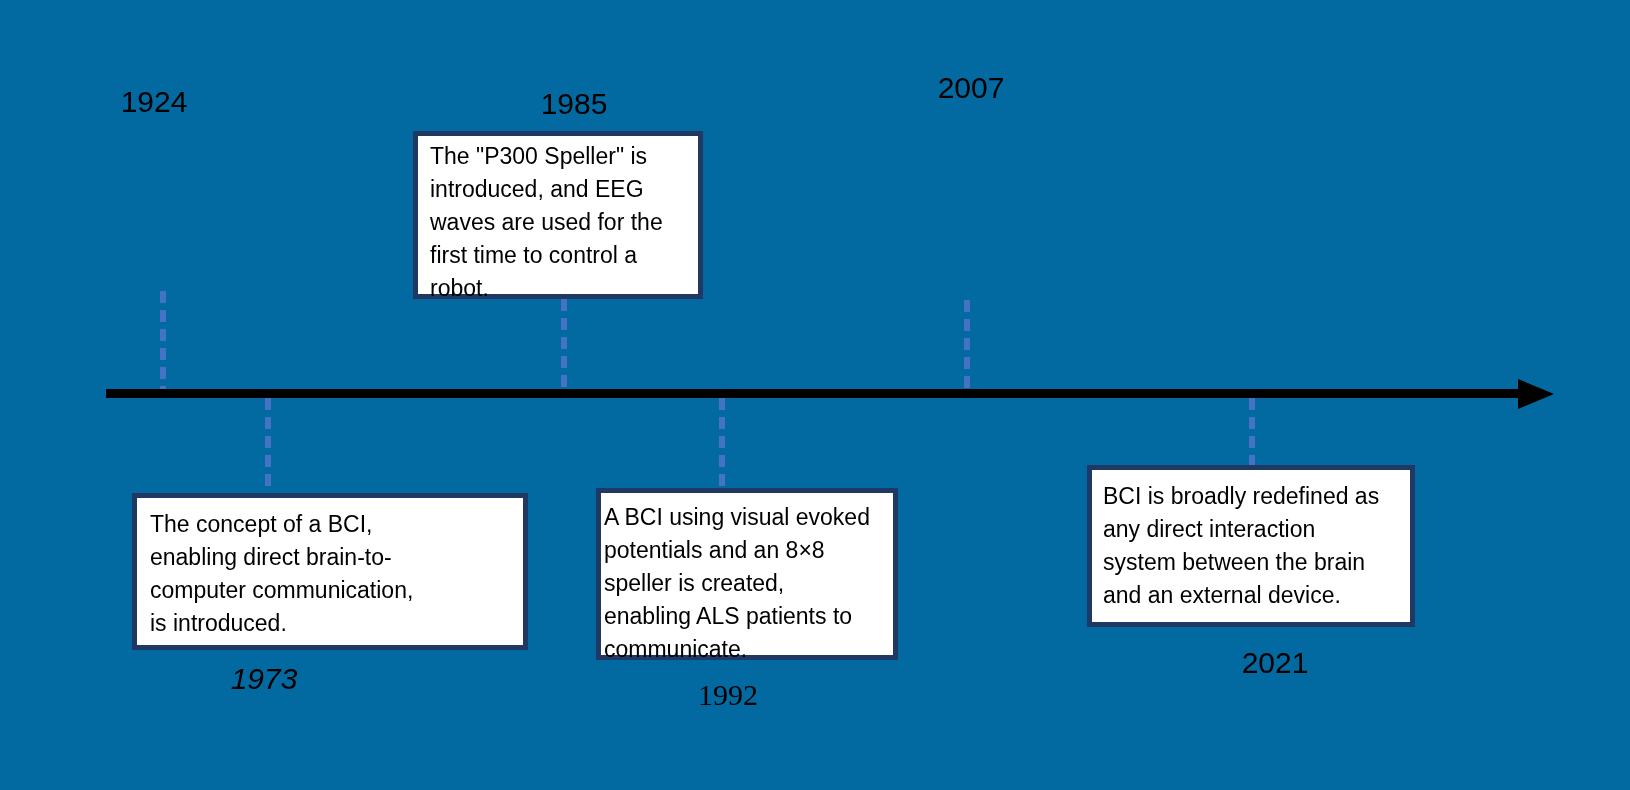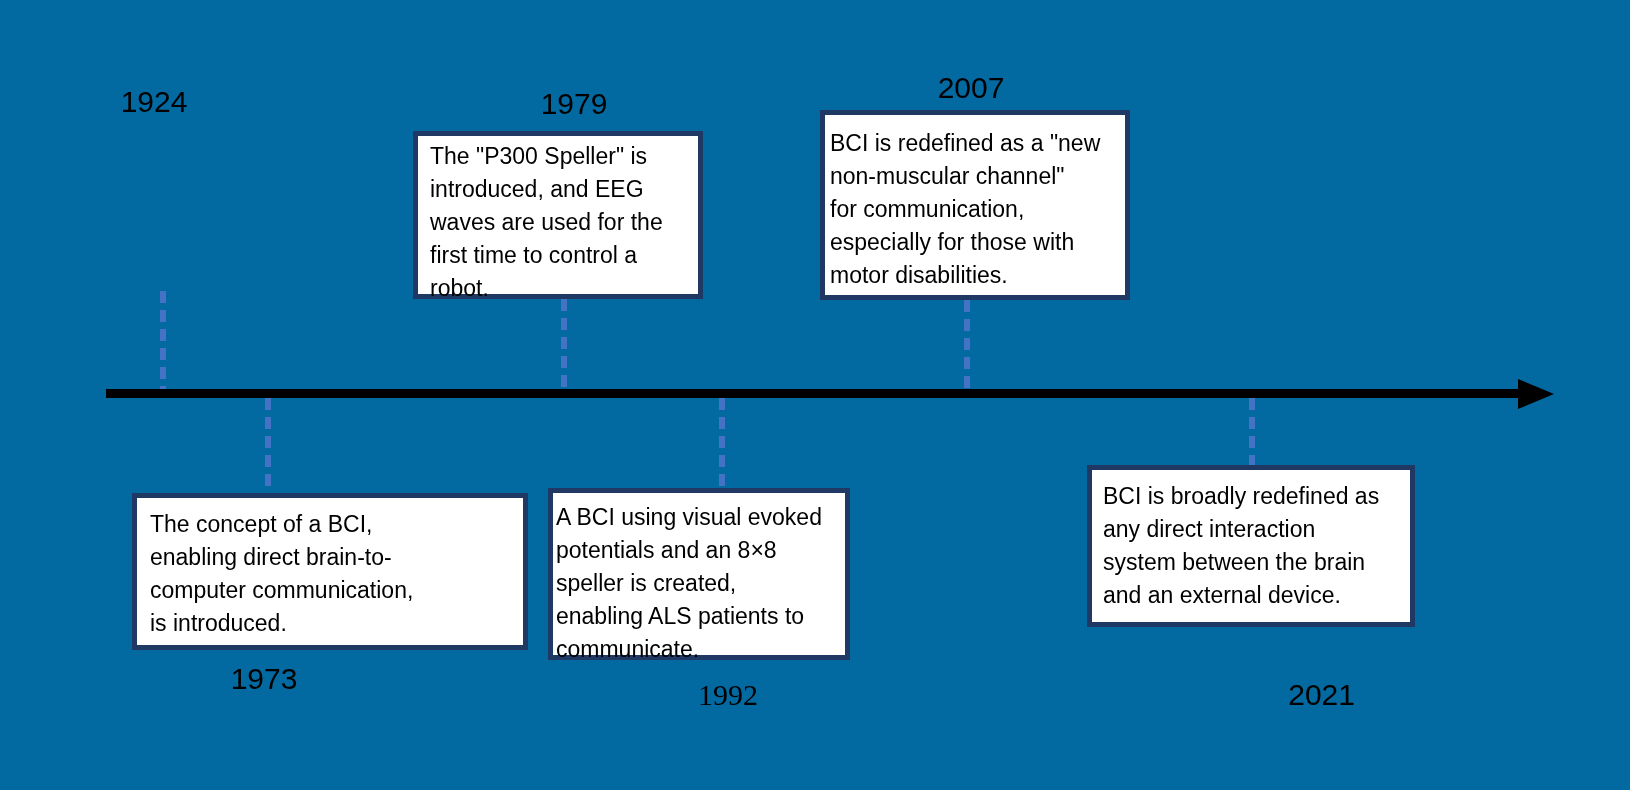--- a/index.html
+++ b/index.html
@@ -64,47 +64,42 @@
   <div class="tl-line"></div>
   <div class="tl-head"></div>
 
   <div class="year-label" style="left:74px; top:86px;">1924</div>
   <div class="connector" style="left:160px; top:291px; height:98px;"></div>
 
   <div class="event-box" style="left:132px; top:493px; width:396px; height:157px; padding:10px 4px 4px 13px;">The concept of a BCI,
 enabling direct brain-to-
 computer communication,
 is introduced.</div>
-  <div class="year-label" style="left:184px; top:663px;">1973</div>
+  <div class="year-label" style="left:184px; top:663px;font-style:italic;">1973</div>
   <div class="connector" style="left:265px; top:398px; height:95px;"></div>
 
-  <div class="year-label" style="left:494px; top:88px;">1979</div>
+  <div class="year-label" style="left:494px; top:88px;">1985</div>
   <div class="event-box" style="left:413px; top:131px; width:290px; height:168px; padding:4px 4px 4px 12px;">The "P300 Speller" is
 introduced, and EEG
 waves are used for the
 first time to control a
 robot.</div>
   <div class="connector" style="left:561px; top:299px; height:90px;"></div>
 
-  <div class="event-box" style="left:548px; top:488px; width:302px; height:172px; padding:8px 3px 4px 3px;">A BCI using visual evoked
+  <div class="event-box" style="left:596px; top:488px; width:302px; height:172px; padding:8px 3px 4px 3px;">A BCI using visual evoked
 potentials and an 8×8
 speller is created,
 enabling ALS patients to
 communicate.</div>
   <div class="year-label" style="left:648px; top:679px;font-family:Liberation Serif, serif;">1992</div>
   <div class="connector" style="left:719px; top:398px; height:90px;"></div>
 
   <div class="year-label" style="left:891px; top:72px;">2007</div>
-  <div class="event-box" style="left:820px; top:110px; width:310px; height:190px; padding:12px 5px 4px 5px;">BCI is redefined as a "new
-non-muscular channel"
-for communication,
-especially for those with
-motor disabilities.</div>
   <div class="connector" style="left:964px; top:300px; height:90px;"></div>
 
   <div class="event-box" style="left:1087px; top:465px; width:328px; height:162px; padding:10px 4px 4px 11px;">BCI is broadly redefined as
 any direct interaction
 system between the brain
 and an external device.</div>
-  <div class="year-label" style="left:1195px; top:679px;text-align:right;">2021</div>
+  <div class="year-label" style="left:1195px; top:647px;">2021</div>
   <div class="connector" style="left:1249px; top:398px; height:67px;"></div>
 
 </div>
 
 </body></html>

